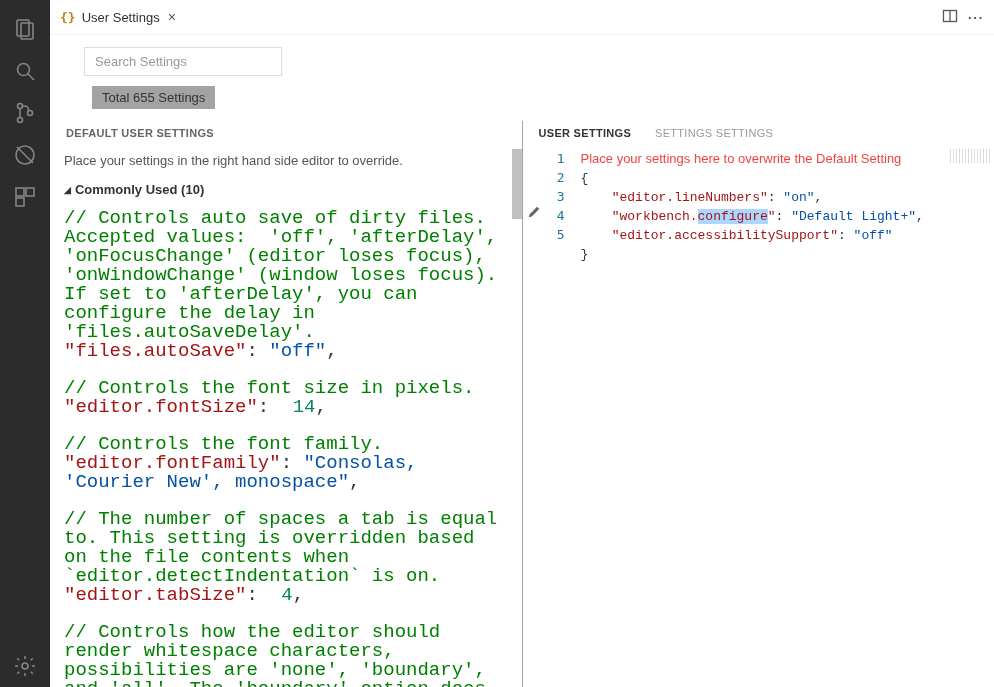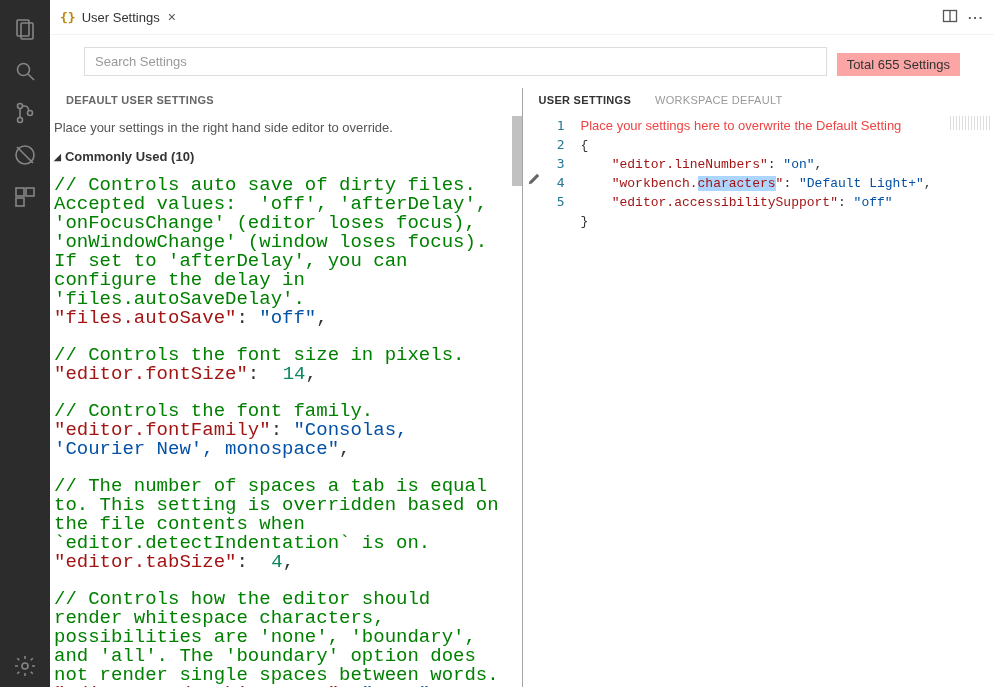--- a/index.html
+++ b/index.html
@@ -27,49 +27,50 @@
 }
 .tab {
   display: flex; align-items: center; height: 100%; padding: 0 10px;
   font-size: 13px; gap: 6px;
 }
 .tab-icon { color: #b8860b; font-family: Consolas, monospace; font-weight: bold; }
 .tab-close { color: #555; font-size: 14px; cursor: pointer; padding: 0 2px; }
 .tabs-right { margin-left: auto; display: flex; align-items: center; gap: 10px; padding-right: 10px; color: #555; }
 .tabs-right svg { width: 16px; height: 16px; }
 .search-row {
-  padding: 12px 34px; display: flex; align-items: flex-end; gap: 10px;
+  padding: 12px 34px; display: flex; align-items: flex-start; gap: 10px; flex-direction: column;
 }
 .search-input {
   flex: 1; border: 1px solid #ddd; padding: 6px 10px;
   font-size: 13px; color: #333; outline: none;
 }
 .search-input::placeholder { color: #999; }
 .total-badge {
-  background: #fca5a5; color: #333; padding: 4px 10px; font-size: 13px;
+  background: #a3a3a3; color: #333; padding: 4px 10px; font-size: 13px;
   white-space: nowrap;
+  margin-left: 8px;
 }
 .panes { flex: 1; display: flex; overflow: hidden; }
 .left-pane {
   flex: 1; border-right: 1px solid #a3a3a3; overflow: hidden;
   display: flex; flex-direction: column;
 }
 .right-pane { flex: 1; display: flex; flex-direction: column; overflow: hidden; }
 .pane-heading {
   font-size: 11px; color: #666; padding: 6px 16px; font-weight: 600;
   letter-spacing: 0.3px; text-transform: uppercase;
 }
 .right-tabs {
   display: flex; gap: 24px; padding: 6px 16px; font-size: 11px; color: #999;
   letter-spacing: 0.3px;
 }
 .right-tab.active { color: #333; font-weight: 600; }
 .right-tab { cursor: pointer; }
 .left-scroll {
-  flex: 1; overflow-y: auto; position: relative; padding: 4px 22px 20px 4px;
+  flex: 1; overflow-y: auto; position: relative; padding: 4px 22px 20px 14px;
 }
 .hint { color: #555; margin: 4px 0 14px 0; }
 .section-head {
   font-weight: 600; color: #333; margin-bottom: 12px; cursor: pointer;
   display: flex; align-items: center; gap: 4px;
 }
 .section-caret { font-size: 9px; }
 .code {
   font-family: Consolas, "Courier New", monospace; font-size: 19px;
   line-height: 19px; white-space: pre-wrap; color: #333;
@@ -186,40 +187,40 @@
           <span class="section-caret">◢</span>
           <span>Commonly Used (10)</span>
         </div>
         <div id="left-settings" class="code"><div class="left-settings-block"><div class="c-comment">// Controls auto save of dirty files. Accepted values:  'off', 'afterDelay', 'onFocusChange' (editor loses focus), 'onWindowChange' (window loses focus). If set to 'afterDelay', you can configure the delay in 'files.autoSaveDelay'.</div><div><span class="c-key">"files.autoSave"</span><span class="c-punc">: </span><span class="c-str2">"off"</span><span class="c-punc">,</span></div></div><div class="left-settings-block"><div class="c-comment">// Controls the font size in pixels.</div><div><span class="c-key">"editor.fontSize"</span><span class="c-punc">: </span><span class="c-num">14</span><span class="c-punc">,</span></div></div><div class="left-settings-block"><div class="c-comment">// Controls the font family.</div><div><span class="c-key">"editor.fontFamily"</span><span class="c-punc">: </span><span class="c-str2">"Consolas, 'Courier New', monospace"</span><span class="c-punc">,</span></div></div><div class="left-settings-block"><div class="c-comment">// The number of spaces a tab is equal to. This setting is overridden based on the file contents when `editor.detectIndentation` is on.</div><div><span class="c-key">"editor.tabSize"</span><span class="c-punc">: </span><span class="c-num">4</span><span class="c-punc">,</span></div></div><div class="left-settings-block"><div class="c-comment">// Controls how the editor should render whitespace characters, possibilities are 'none', 'boundary', and 'all'. The 'boundary' option does not render single spaces between words.</div><div><span class="c-key">"editor.renderWhitespace"</span><span class="c-punc">: </span><span class="c-str2">"none"</span><span class="c-punc">,</span></div></div></div>
       </div>
     </div>
 
     <div class="right-pane">
       <div class="right-tabs">
         <div class="right-tab active">USER SETTINGS</div>
-        <div class="right-tab">WORKSPACE DEFAULT</div>
+        <div class="right-tab">SETTINGS SETTINGS</div>
       </div>
       <div class="right-editor">
         <div class="gutter-icons">
           <div class="pencil">
             <svg width="14" height="14" viewBox="0 0 16 16" fill="#666">
                 <path d="M11.5 2l2.5 2.5L5.5 13 2 14l1-3.5L11.5 2z"></path>
               </svg>
           </div>
         </div>
         <div class="line-numbers" id="line-nums">
             <div>1</div>
             <div>2</div>
             <div>3</div>
             <div>4</div>
             <div>5</div>
           </div>
         <div class="right-code"><span class="right-hint">Place your settings here to overwrite the Default Setting</span>
 <span class="c-punc">{</span>
     <span class="c-key">"editor.lineNumbers"</span><span class="c-punc">: </span><span class="c-str2">"on"</span><span class="c-punc">,</span>
-    <span class="c-key">"workbench.</span><span class="c-key sel">characters</span><span class="c-key">"</span><span class="c-punc">: </span><span class="c-str2">"Default Light+"</span><span class="c-punc">,</span>
+    <span class="c-key">"workbench.</span><span class="c-key sel">configure</span><span class="c-key">"</span><span class="c-punc">: </span><span class="c-str2">"Default Light+"</span><span class="c-punc">,</span>
     <span class="c-key">"editor.accessibilitySupport"</span><span class="c-punc">: </span><span class="c-str2">"off"</span>
 <span class="c-punc">}</span></div>
         <div class="minimap"></div>
       </div>
     </div>
   </div>
 </div>
 
 </body></html>

